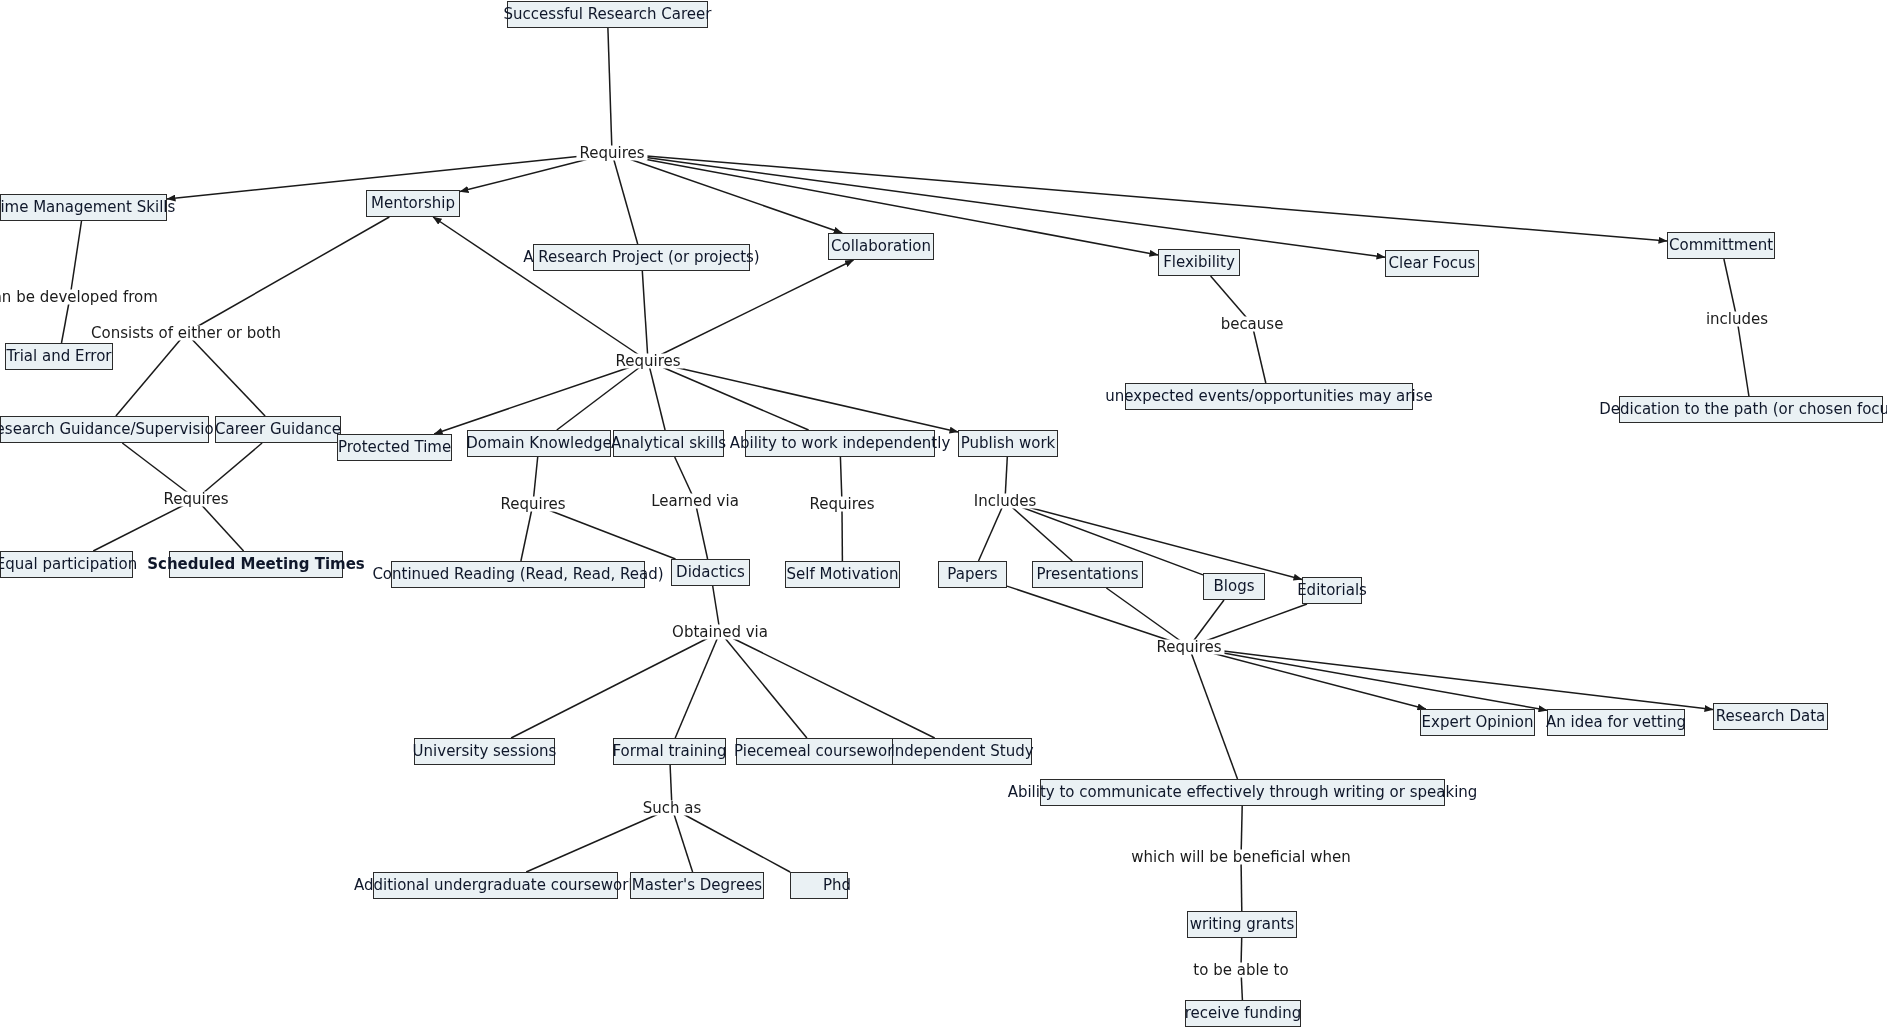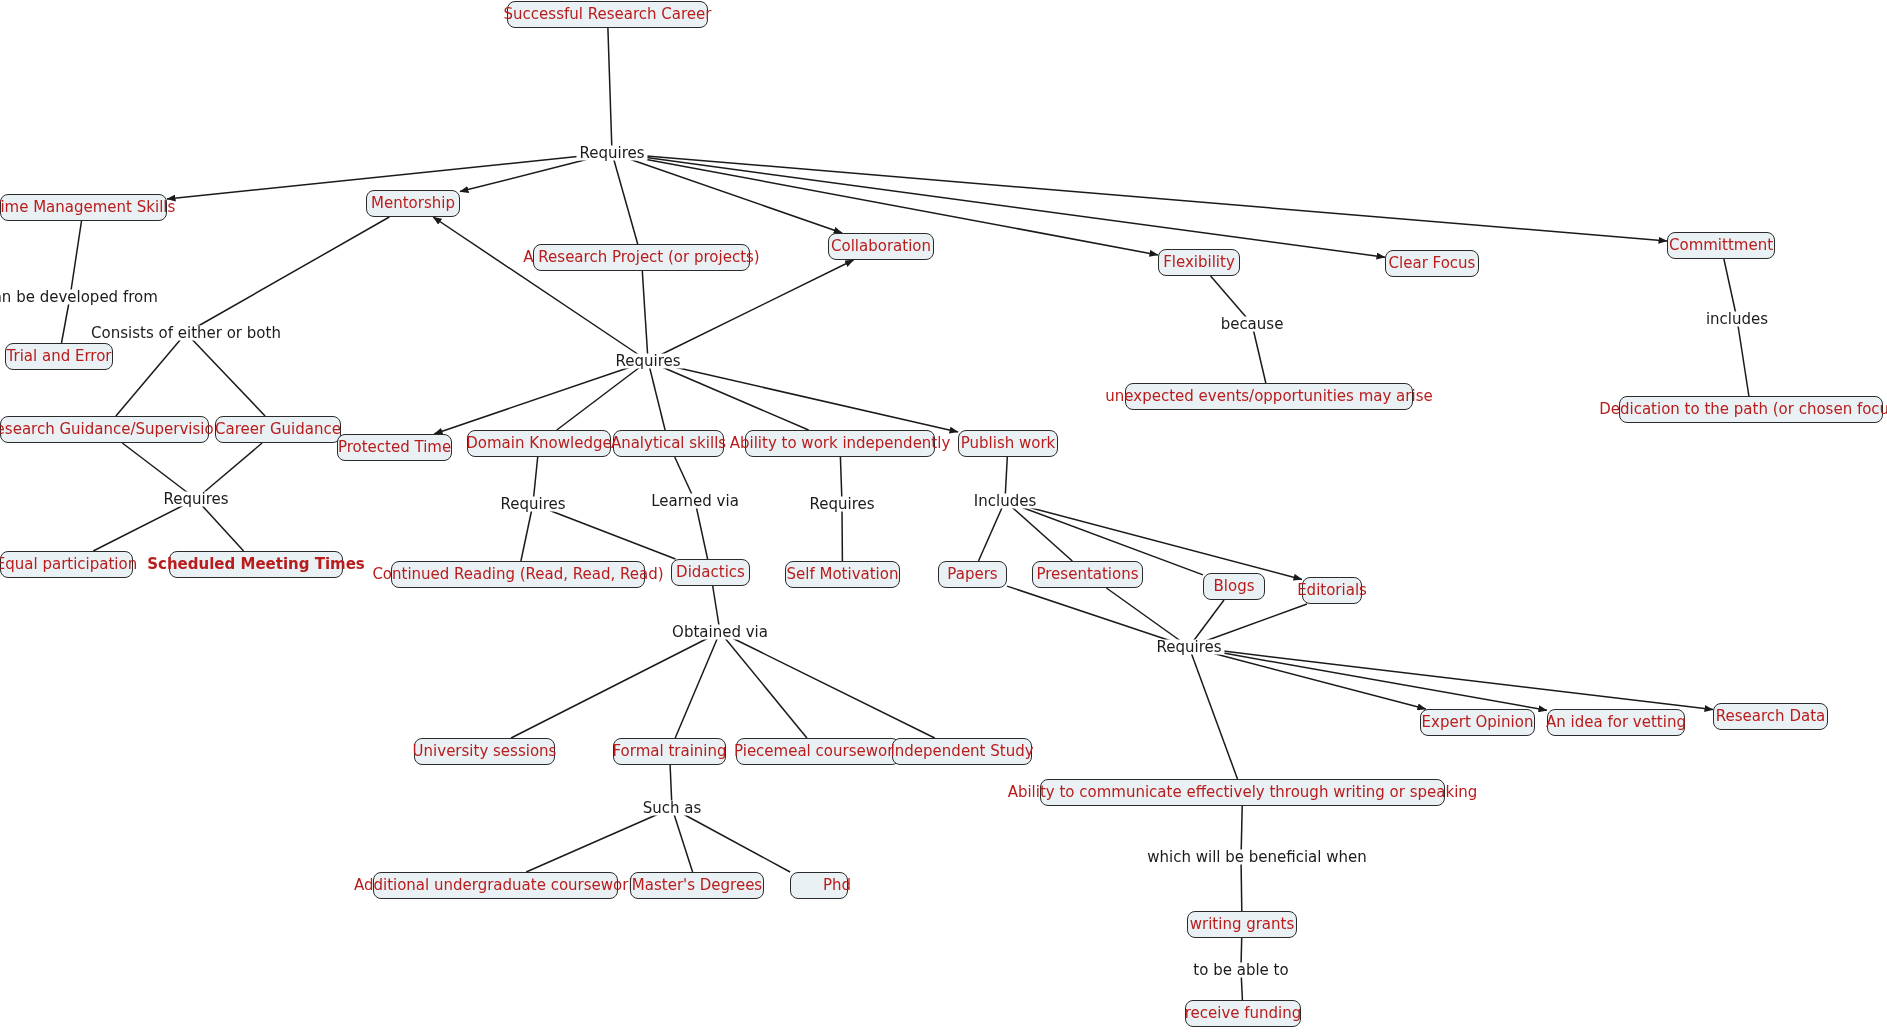--- a/index.html
+++ b/index.html
@@ -29,22 +29,22 @@
   .edge-line {
     stroke: #1a1a1a;
     stroke-width: 1.5;
     fill: none;
   }
   .node-box {
     position: absolute;
     box-sizing: border-box;
     background: #eaf1f4;
     border: 1.5px solid #2b2b2b;
-    border-radius: 8px;
-    color: #b91c1c;
+    border-radius: 0;
+    color: #0f172a;
     font-size: 15px;
     line-height: 1;
     white-space: nowrap;
     display: flex;
     align-items: center;
     justify-content: center;
     padding: 0 10px;
     height: 27px;
   }
   .edge-label {
@@ -181,16 +181,16 @@
       <div class="edge-label" id="l_because" style="left: 1252px; top: 324px;">because</div>
       <div class="edge-label" id="l_includes_c" style="left: 1737px; top: 319px;">includes</div>
       <div class="edge-label" id="l_ment_req" style="left: 196px; top: 499px;">Requires</div>
       <div class="edge-label" id="l_dom_req" style="left: 533px; top: 504px;">Requires</div>
       <div class="edge-label" id="l_learned" style="left: 695px; top: 501px;">Learned via</div>
       <div class="edge-label" id="l_indep_req" style="left: 842px; top: 504px;">Requires</div>
       <div class="edge-label" id="l_includes_p" style="left: 1005px; top: 501px;">Includes</div>
       <div class="edge-label" id="l_obtained" style="left: 720px; top: 632px;">Obtained via</div>
       <div class="edge-label" id="l_pub_req" style="left: 1189px; top: 647px;">Requires</div>
       <div class="edge-label" id="l_suchas" style="left: 672px; top: 808px;">Such as</div>
-      <div class="edge-label" id="l_beneficial" style="left: 1241px; top: 857px; margin-left: 16px;">which will be beneficial when</div>
+      <div class="edge-label" id="l_beneficial" style="left: 1241px; top: 857px;">which will be beneficial when</div>
       <div class="edge-label" id="l_ableto" style="left: 1241px; top: 970px;">to be able to</div>
     </div>
 </div>
 
 </body></html>

